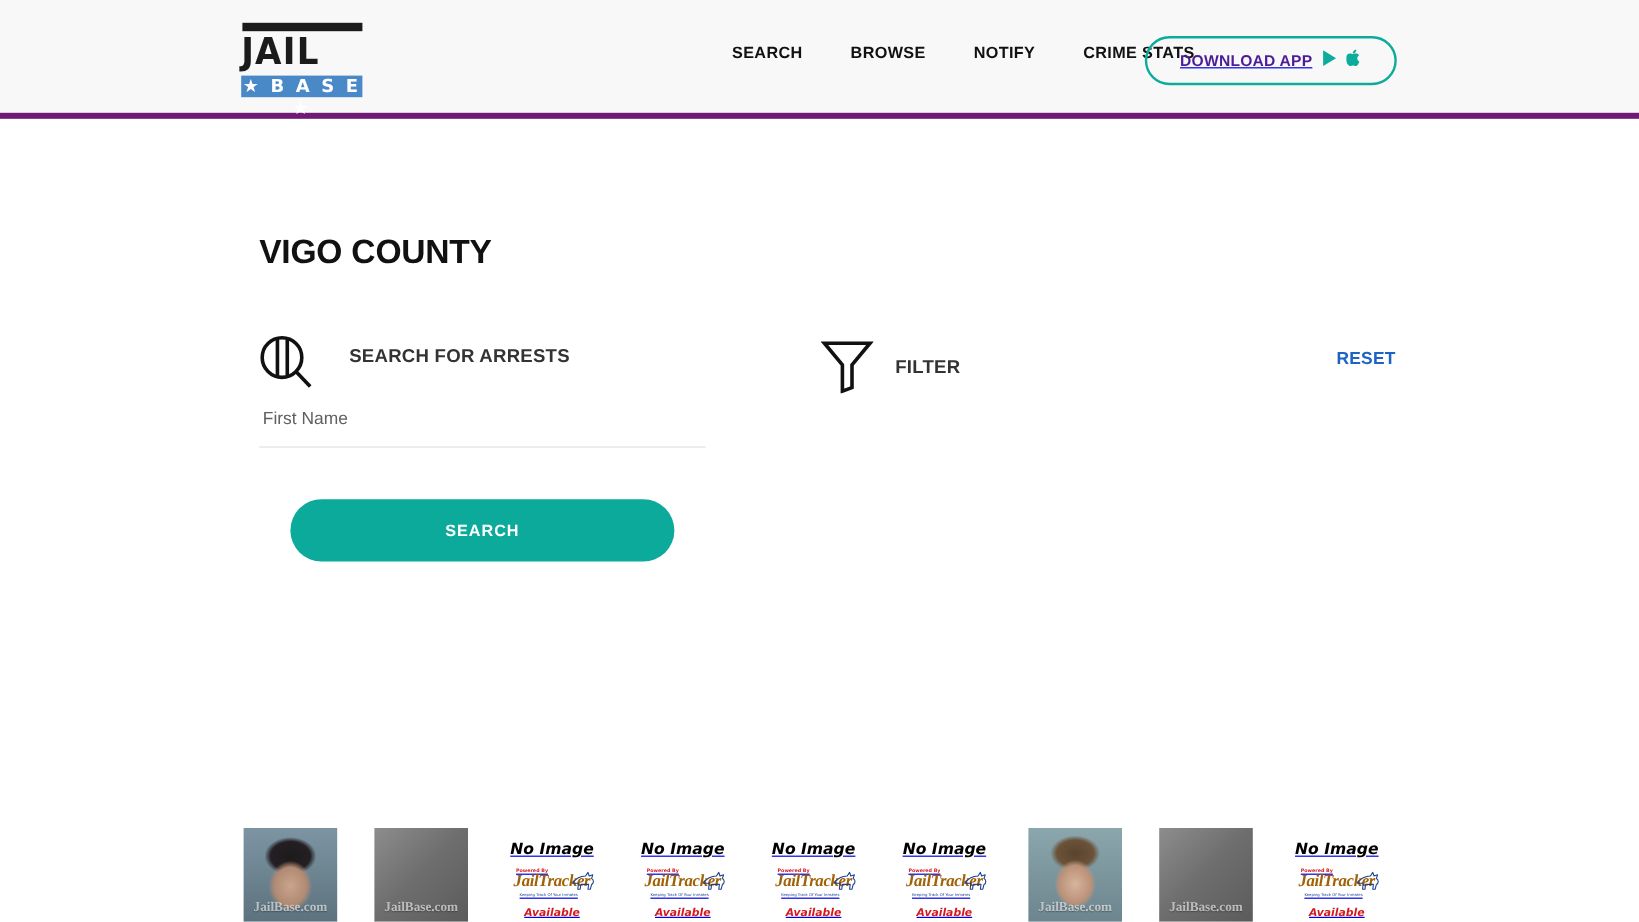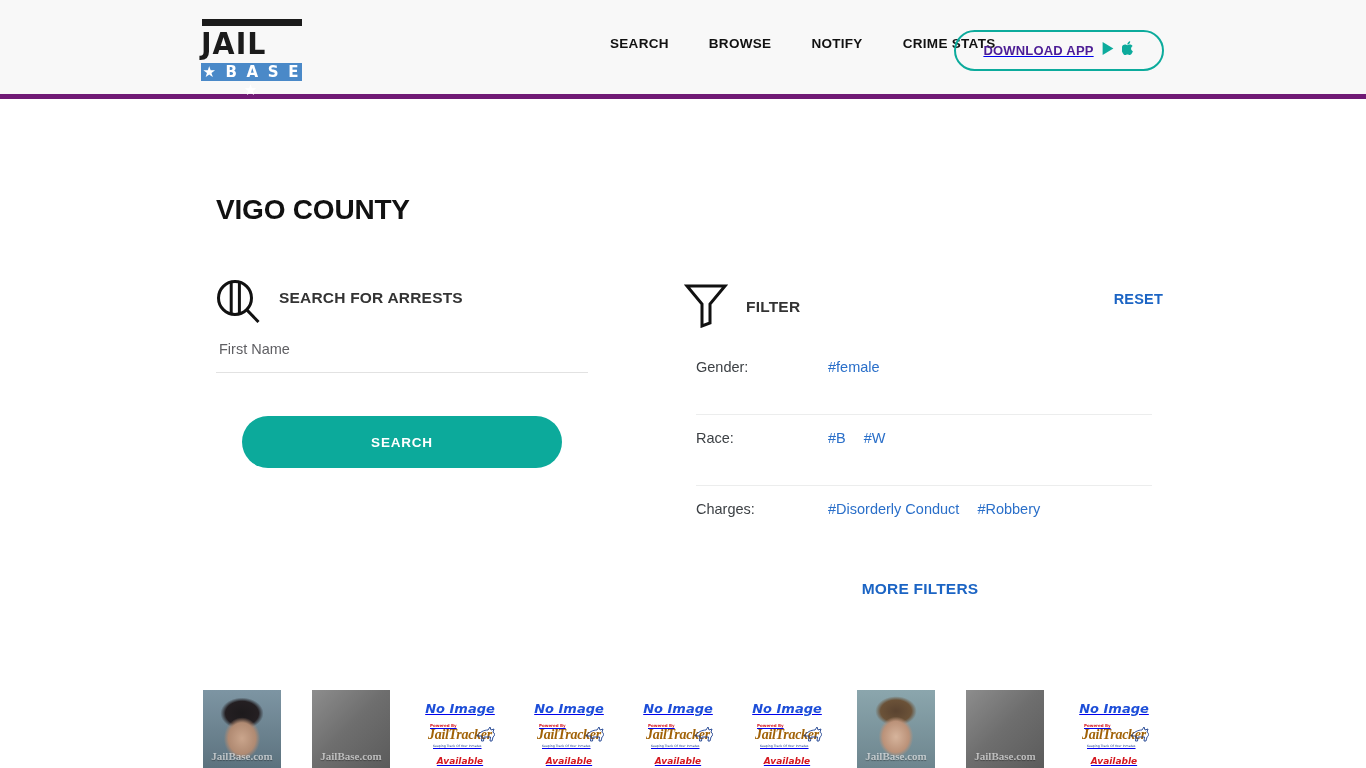--- a/index.html
+++ b/index.html
@@ -107,21 +107,21 @@
     width: 372px;
   }
   .panel-head {
     position: relative;
     height: 56px;
   }
   .search-icon-wrap {
     position: absolute; left: 0; top: 3px;
   }
   .panel-title {
-    position: absolute; left: 63px; top: 13px;
+    position: absolute; left: 75px; top: 13px;
     font-size: 15.5px;
     font-weight: 700;
     letter-spacing: 0.2px;
     color: #333333;
     white-space: nowrap;
   }
   .field {
     position: relative;
     margin-top: 0;
   }
@@ -262,21 +262,21 @@
     display: flex;
     flex-direction: column;
     align-items: center;
     padding-top: 12px;
   }
   .ni-title {
     font-family: "DejaVu Sans", sans-serif;
     font-style: italic;
     font-weight: 700;
     font-size: 13px;
-    color: #1d4ed8;
+    color: #000000;
     line-height: 14px;
     white-space: nowrap;
   }
   .ni-powered {
     font-family: "DejaVu Sans", sans-serif;
     font-size: 4px;
     font-weight: 700;
     color: #d41820;
     align-self: flex-start;
     margin-left: 9px;
@@ -382,47 +382,20 @@
   <div class="filter-head">
     <span class="filter-icon-wrap">
       <svg width="44" height="46" viewBox="0 0 44 46">
         <path d="M3 4 H41 L26 22 V41 L18 44 V22 Z" fill="none" stroke="#111111" stroke-width="3" stroke-linejoin="miter"></path>
       </svg>
     </span>
     <span class="filter-title">FILTER</span>
     <a class="reset-link" href="#">RESET</a>
   </div>
 
-  <div class="filter-rows">
-
-    <div class="filter-row">
-      <span class="flabel">Gender:</span>
-      <span class="ftags">
-        <a class="ftag" href="#">#female</a>
-      </span>
-    </div>
-
-    <div class="filter-row">
-      <span class="flabel">Race:</span>
-      <span class="ftags">
-        <a class="ftag" href="#">#B</a>
-        <a class="ftag" href="#">#W</a>
-      </span>
-    </div>
-
-    <div class="filter-row last">
-      <span class="flabel">Charges:</span>
-      <span class="ftags">
-        <a class="ftag" href="#">#Disorderly Conduct</a>
-        <a class="ftag" href="#">#Robbery</a>
-      </span>
-    </div>
-
-    <a class="more-filters" href="#">MORE FILTERS</a>
-  </div>
 </section>
 
 <div class="thumb-strip" id="thumb-strip">
     <a href="#" class="thumb thumb-photo p1">
       <span class="watermark">JailBase.com</span>
     </a>
     <a href="#" class="thumb thumb-gray">
       <span class="watermark">JailBase.com</span>
     </a>
     <a href="#" class="thumb thumb-noimg">

